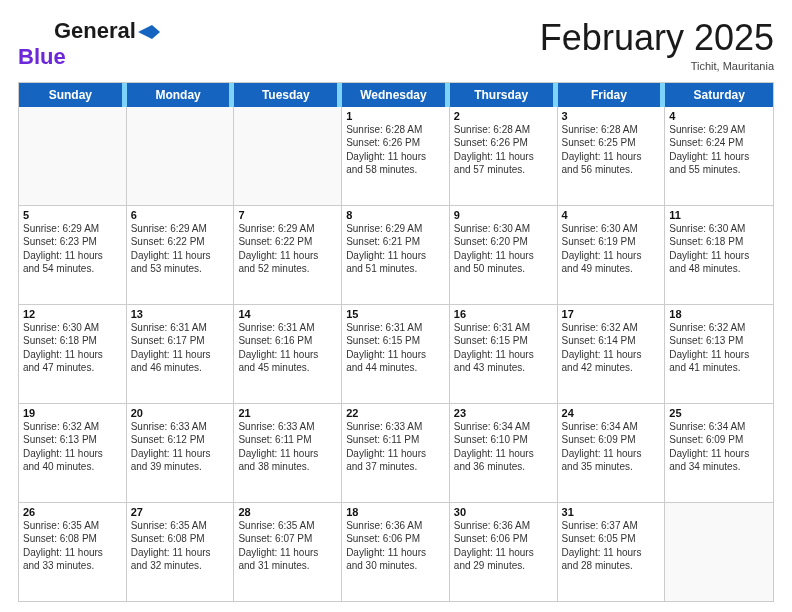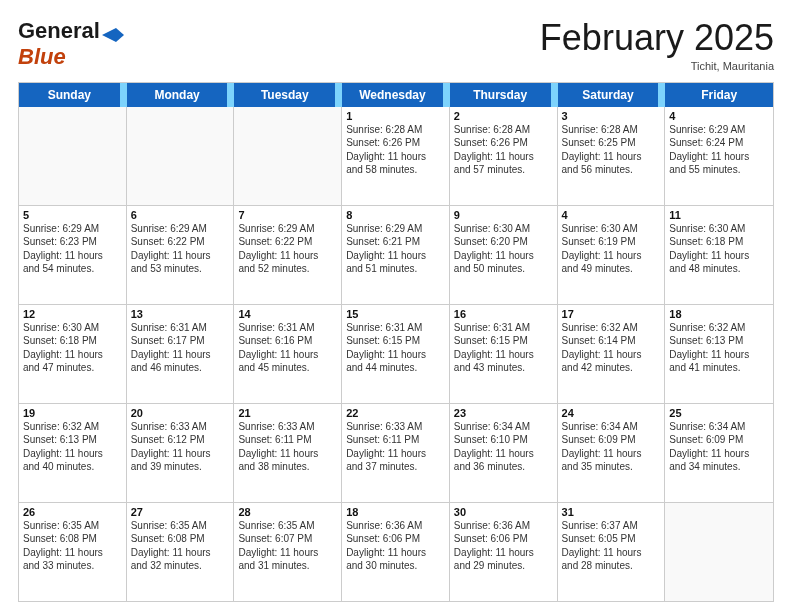--- a/index.html
+++ b/index.html
@@ -23,21 +23,22 @@
       align-items: flex-start;
       margin-bottom: 10px;
     }
     .logo {
       display: flex;
       flex-direction: column;
       align-items: flex-start;
     }
     .logo-row {
       display: flex;
-      align-items: flex-end;
+      align-items: center;
+      margin-left: 36px;
     }
     .title-area {
       text-align: right;
     }
     .month-title {
       font-size: 36px;
       font-weight: normal;
       color: #1a1a1a;
       line-height: 1.1;
     }
@@ -56,21 +57,21 @@
       display: grid;
       grid-template-columns: repeat(7, 1fr);
       background: #1565c0;
     }
     .cal-header-cell {
       color: #fff;
       font-size: 12px;
       font-weight: bold;
       text-align: center;
       padding: 5px 2px;
-      border-right: 7px solid #7dd3fc;
+      border-right: 5px solid #7dd3fc;
     }
     .cal-header-cell:last-child { border-right: none; }
     .cal-body {
       flex: 1;
       display: flex;
       flex-direction: column;
     }
     .cal-row {
       display: grid;
       grid-template-columns: repeat(7, 1fr);
@@ -106,38 +107,38 @@
 <div class="page">
   <div class="header">
     <div class="logo">
       <div class="logo-row">
         <span style="font-size:22px;font-weight:bold;color:#1a1a1a;">General</span>
         <svg width="22" height="18" viewBox="0 0 22 18" style="margin-left:2px;margin-top:2px;">
           <polygon points="0,9 14,2 22,9 14,16" fill="#1565c0"></polygon>
         </svg>
       </div>
       <div>
-        <span style="font-size:22px;font-weight:bold;color:#c2410c;font-style:italic;">Blue</span>
+        <span style="font-size:22px;font-weight:bold;color:#6d28d9;">Blue</span>
       </div>
     </div>
     <div class="title-area">
       <div class="month-title">February 2025</div>
       <div class="location">Tichit, Mauritania</div>
     </div>
   </div>
 
   <div class="calendar">
     <div class="cal-header" id="cal-header">
         <div class="cal-header-cell">Sunday</div>
         <div class="cal-header-cell">Monday</div>
         <div class="cal-header-cell">Tuesday</div>
         <div class="cal-header-cell">Wednesday</div>
         <div class="cal-header-cell">Thursday</div>
+        <div class="cal-header-cell">Friday</div>
         <div class="cal-header-cell">Saturday</div>
-        <div class="cal-header-cell">Friday</div>
       </div>
     <div class="cal-body" id="cal-body">
         <div class="cal-row">
           <div class="cal-cell empty"></div>
           <div class="cal-cell empty"></div>
           <div class="cal-cell empty"></div>
           <div class="cal-cell">
             <div class="day-num">1</div>
             <div class="day-info" style="white-space: pre-line;">Sunrise: 6:28 AM
 Sunset: 6:26 PM

